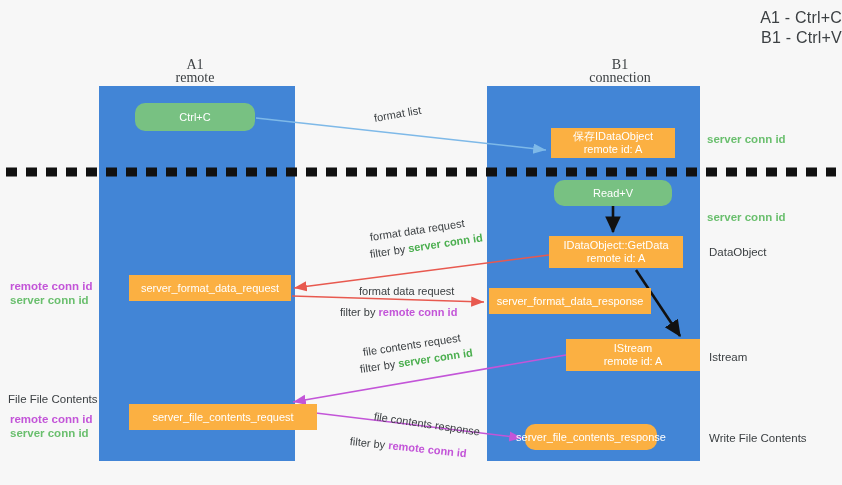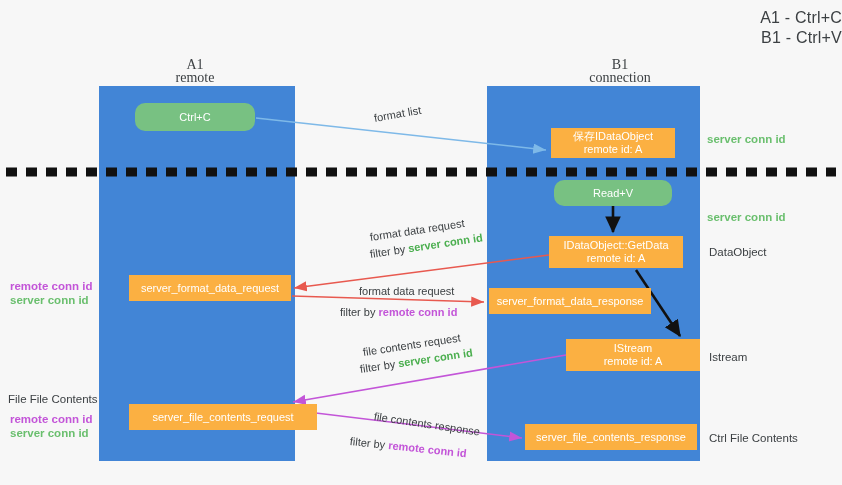--- a/index.html
+++ b/index.html
@@ -189,21 +189,21 @@
   </div>
 
   <div class="abs node orange" style="left:489px; top:288px; width:162px; height:26px;">
     <div>server_format_data_response</div>
   </div>
 
   <div class="abs node orange" style="left:129px; top:392px; width:188px; height:26px;margin-top:12px;">
     <div>server_file_contents_request</div>
   </div>
 
-  <div class="abs node orange" style="left:525px; top:424px; width:172px; height:26px;">
+  <div class="abs node orange" style="left:525px; top:424px; width:132px; height:26px;border-radius:10px;">
     <div>server_file_contents_response</div>
   </div>
 
   <div class="abs edge-label rot-up-s" style="left:374px; top:111px;">format list</div>
 
   <div class="abs edge-label rot-up" style="left:370px; top:230px;">format data request</div>
   <div class="abs edge-label rot-up" style="left:370px; top:247px;">
     <span>filter by </span><span class="green-txt">server conn id</span>
   </div>
 
@@ -223,21 +223,21 @@
   </div>
 
   <div class="abs side-conn" style="left:707px; top:132px;">
     <span class="s">server conn id</span>
   </div>
   <div class="abs side-conn" style="left:707px; top:210px;">
     <span class="s">server conn id</span>
   </div>
   <div class="abs side-note" style="left:709px; top:245px;">DataObject</div>
   <div class="abs side-note" style="left:709px; top:350px;">Istream</div>
-  <div class="abs side-note" style="left:709px; top:431px;">Ctrl File Contents</div>
+  <div class="abs side-note" style="left:709px; top:431px;">Write File Contents</div>
 
   <div class="abs side-conn" style="left:10px; top:279px;">
     <span class="r">remote conn id</span>
     <span class="s">server conn id</span>
   </div>
 
   <div class="abs side-note" style="left:8px; top:392px;">File File Contents</div>
   <div class="abs side-conn" style="left:10px; top:412px;">
     <span class="r">remote conn id</span>
     <span class="s">server conn id</span>

